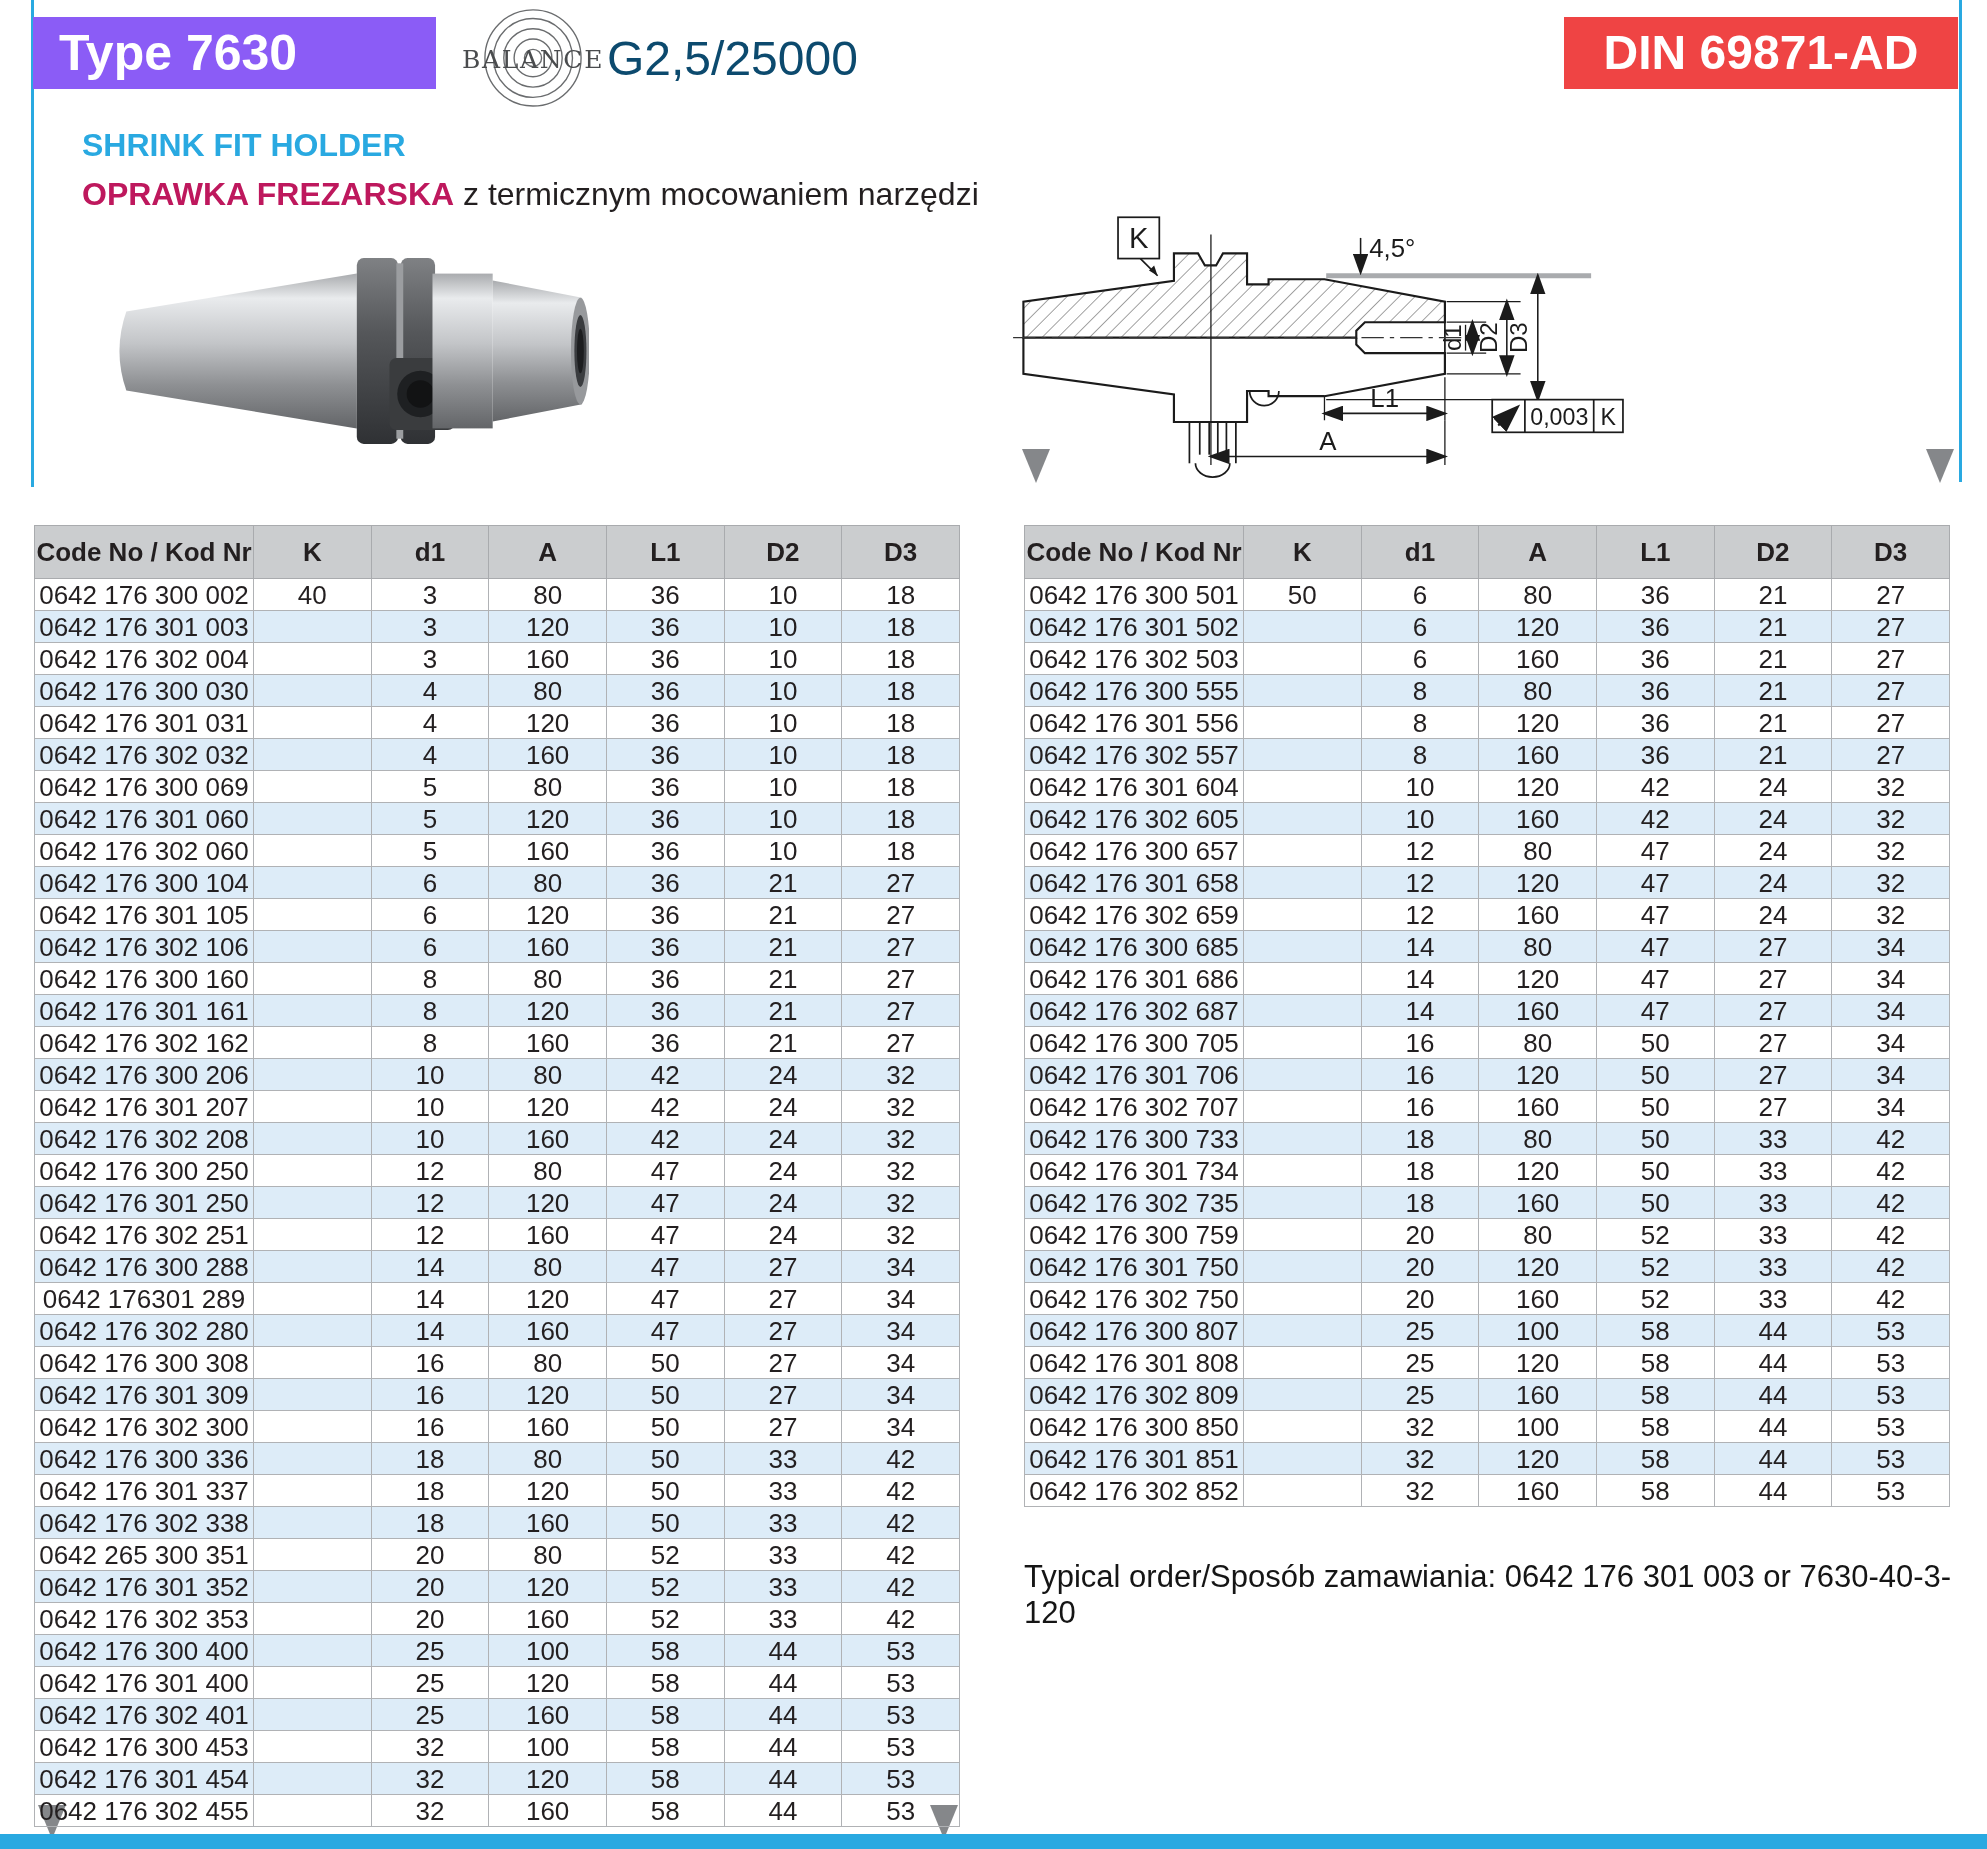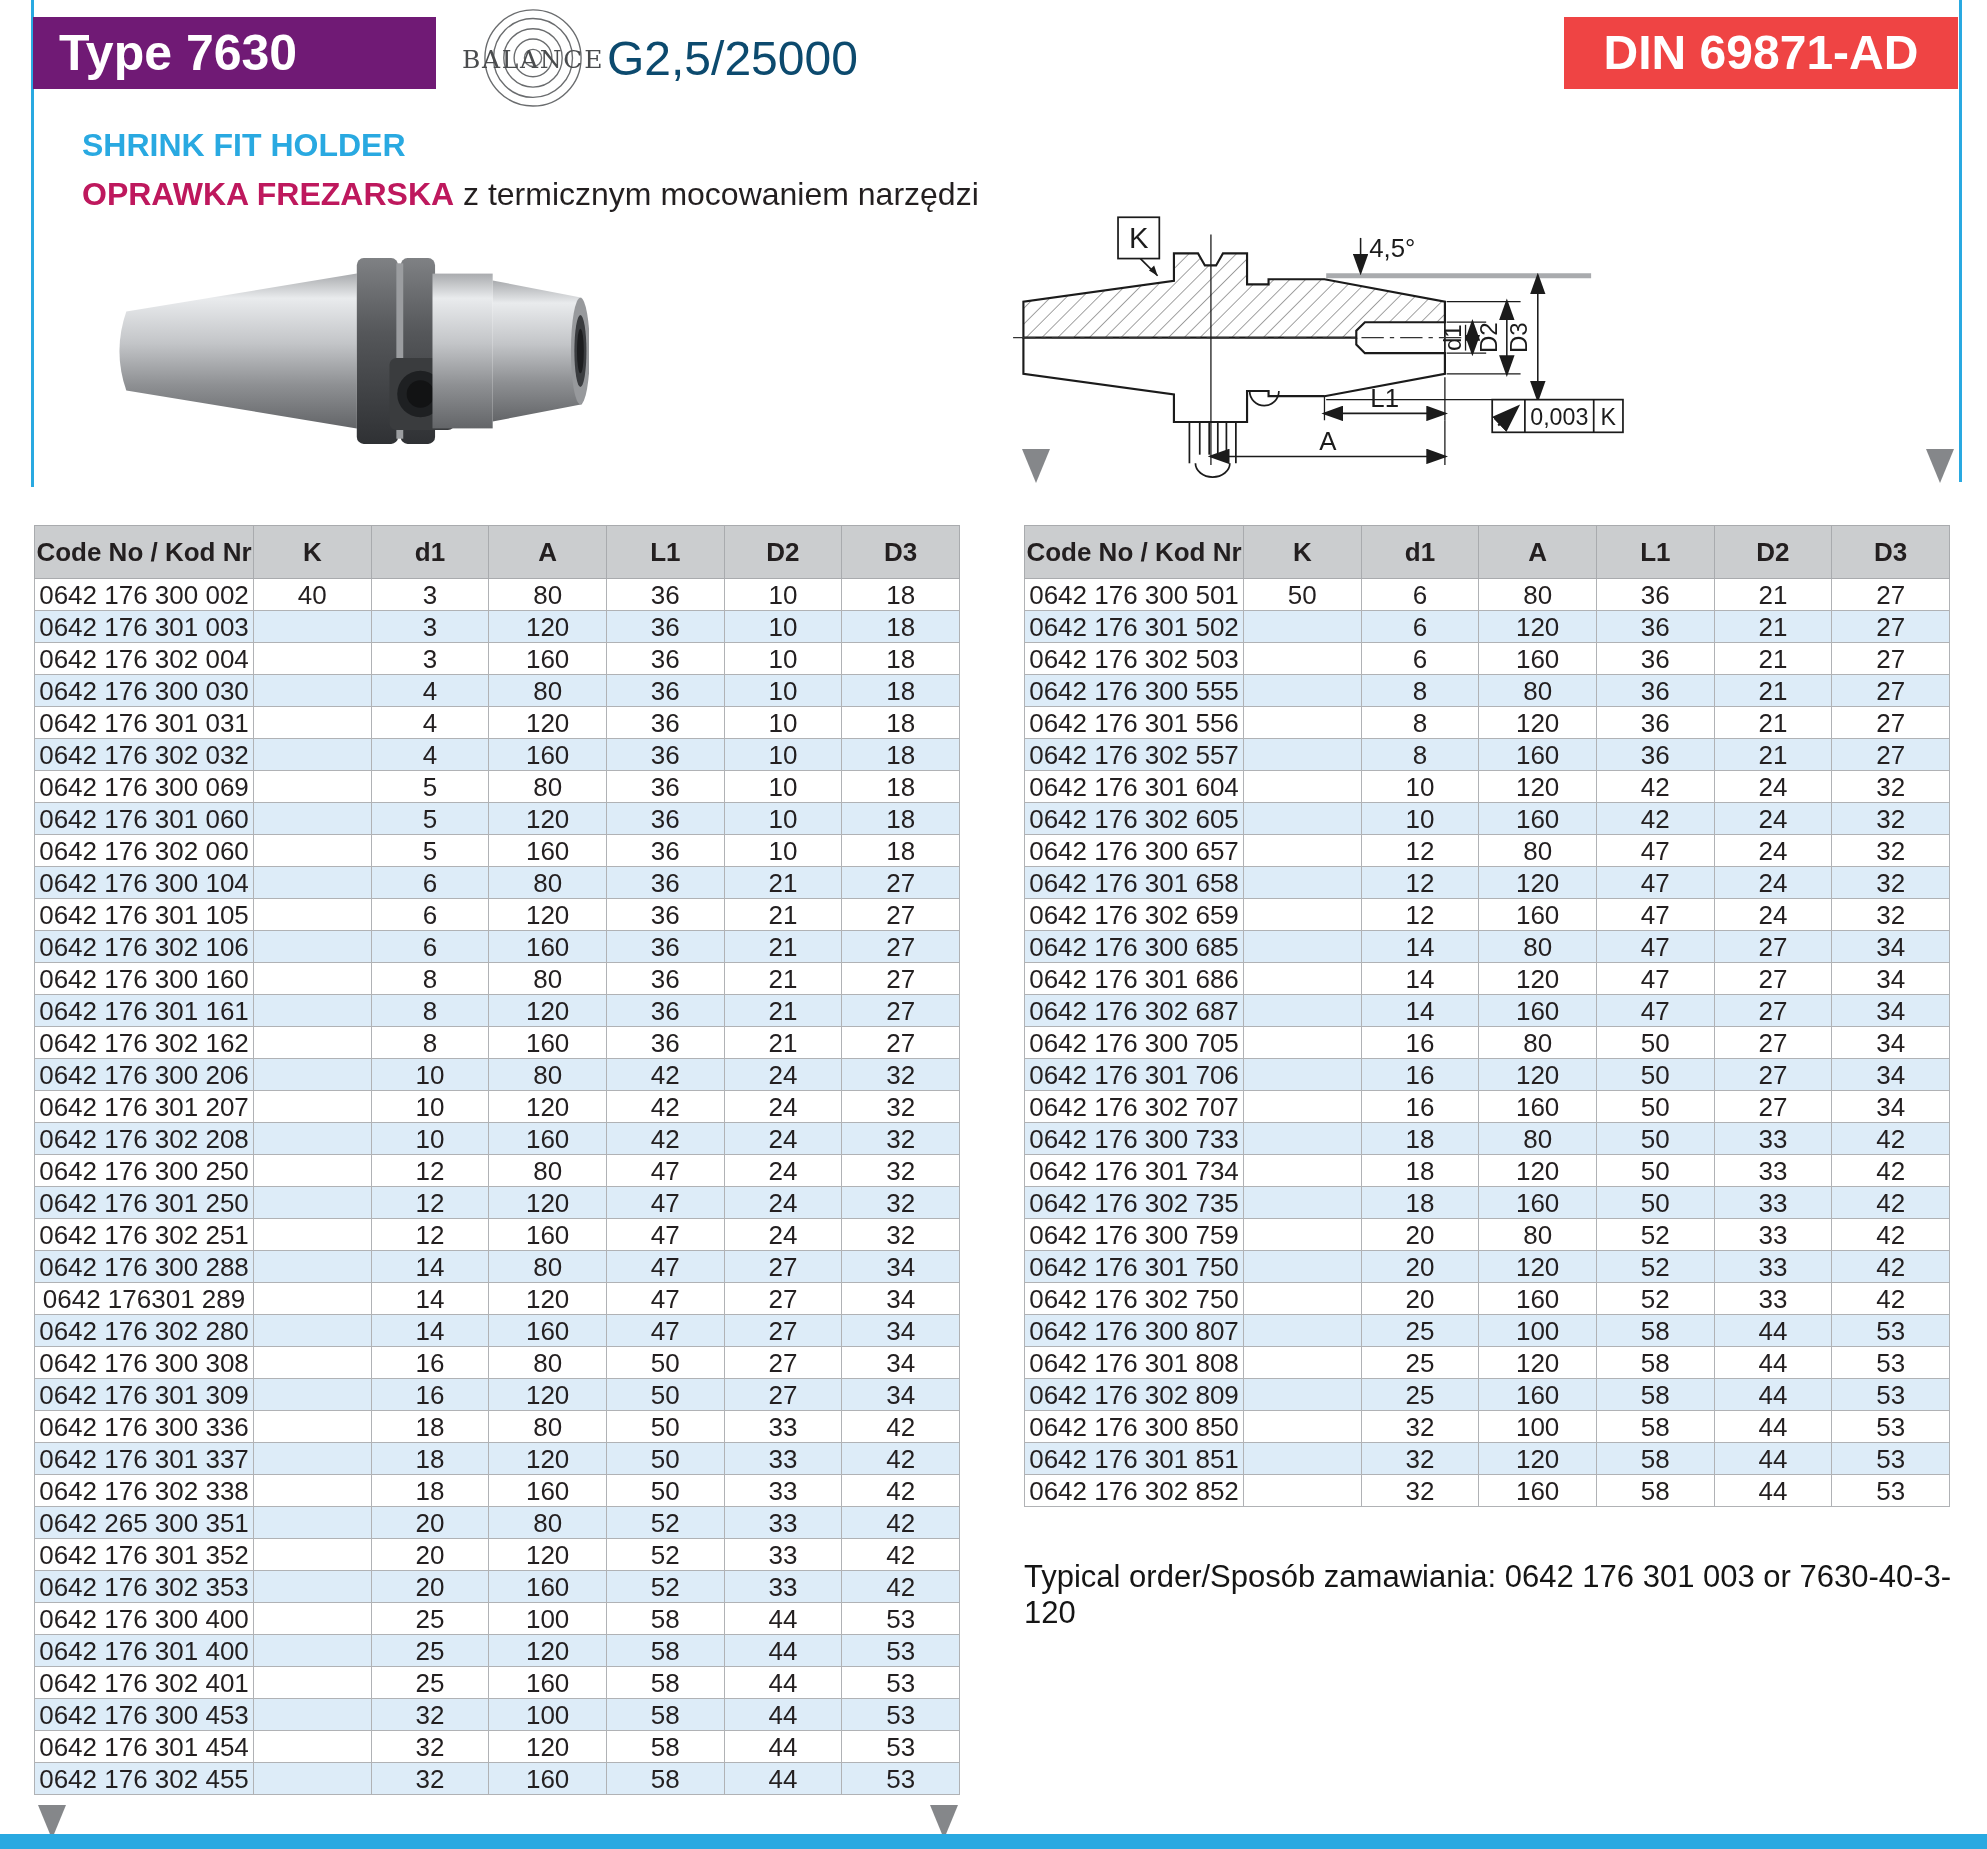--- a/index.html
+++ b/index.html
@@ -3,21 +3,21 @@
 <meta charset="utf-8">
 <style>
   html,body{margin:0;padding:0;background:#ffffff;}
   .page{position:relative;width:1987px;height:1850px;background:#ffffff;
         font-family:"Liberation Sans",sans-serif;color:#231f20;overflow:hidden;}
 
   .vline{position:absolute;top:0;width:2.6px;background:#29a9e1;}
   .vline.left{left:31px;height:487px;}
   .vline.right{left:1959px;height:482px;}
 
-  .type-box{position:absolute;left:33px;top:17px;width:403px;height:72px;background:#701a75;
+  .type-box{position:absolute;left:33px;top:17px;width:403px;height:72px;background:#8b5cf6;
             color:#ffffff;font-size:50px;font-weight:bold;line-height:72px;padding-left:26px;box-sizing:border-box;}
   .din-box{position:absolute;left:1564px;top:17px;width:394px;height:72px;background:#ef4444;
            color:#ffffff;font-size:48px;font-weight:bold;line-height:72px;text-align:center;}
   .balance{position:absolute;left:447px;top:8.6px;width:172px;height:103px;}
   .balance svg{position:absolute;left:0;top:0;}
   .balance .bal-text{position:absolute;left:0;top:36px;width:172px;text-align:center;
        font-family:"DejaVu Serif",serif;font-size:25px;letter-spacing:1.7px;color:#4a4c4e;}
   .g-value{position:absolute;left:607px;top:31px;font-size:48px;color:#0c4a6e;}
 
   .sub-en{position:absolute;left:82px;top:127px;font-size:32px;font-weight:bold;color:#29a9e1;}
@@ -444,20 +444,29 @@
         <tr>
           <td>0642 176 301 309</td>
           <td></td>
           <td>16</td>
           <td>120</td>
           <td>50</td>
           <td>27</td>
           <td>34</td>
         </tr>
         <tr>
+          <td>0642 176 302 300</td>
+          <td></td>
+          <td>16</td>
+          <td>160</td>
+          <td>50</td>
+          <td>27</td>
+          <td>34</td>
+        </tr>
+        <tr>
           <td>0642 176 300 336</td>
           <td></td>
           <td>18</td>
           <td>80</td>
           <td>50</td>
           <td>33</td>
           <td>42</td>
         </tr>
         <tr>
           <td>0642 176 301 337</td>

